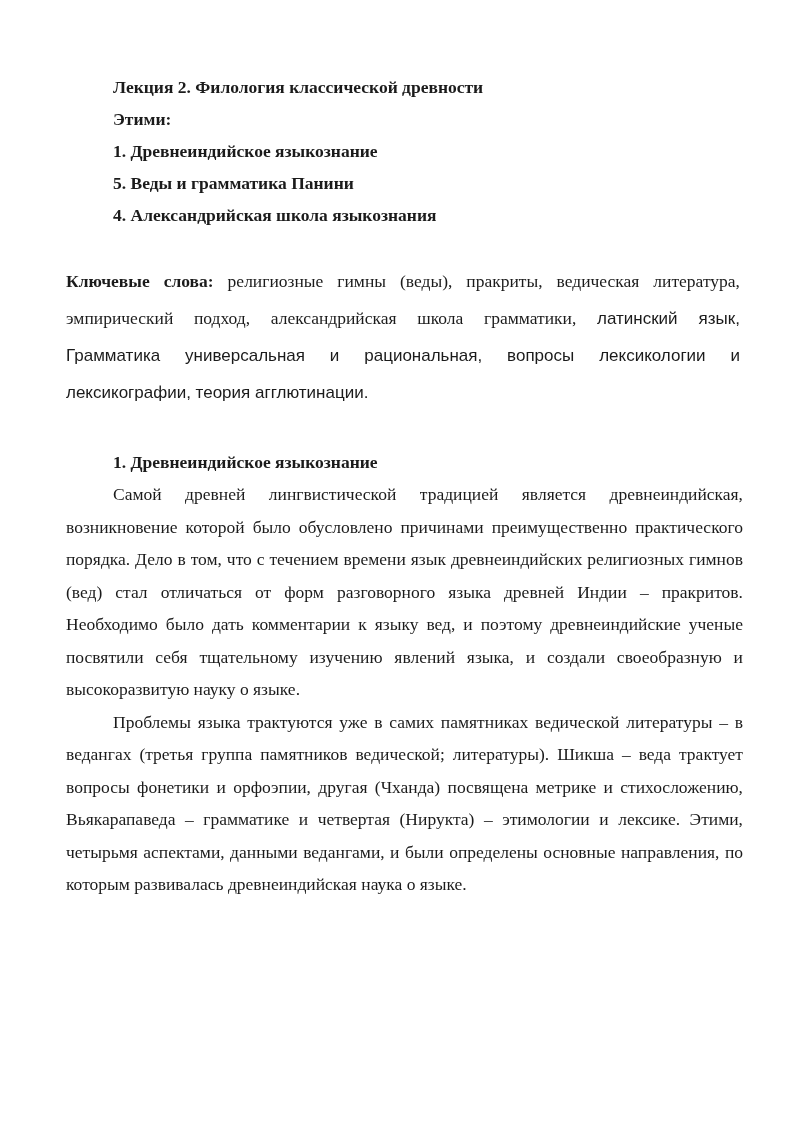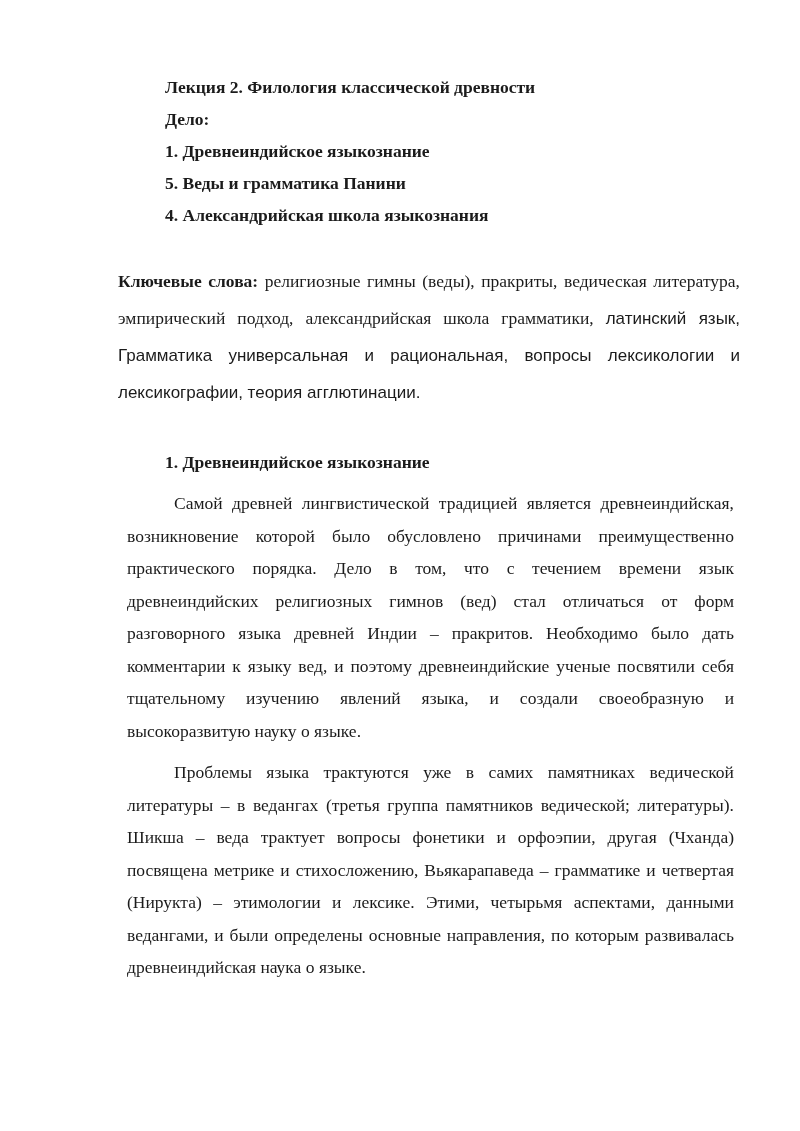--- a/index.html
+++ b/index.html
@@ -11,21 +11,21 @@
     width: 800px;
     height: 1131px;
     font-family: "Liberation Serif", serif;
     color: #1b1b1b;
     overflow: hidden;
   }
   .page {
     box-sizing: border-box;
     width: 800px;
     height: 1131px;
-    padding: 71px 57px 0 118px; 
+    padding: 71px 57px 0 66px; 
     background: #ffffff;
   }
   .head-line {
     margin: 0;
     padding-left: 47px;      
     font-weight: bold;
     font-size: 17.5px;
     line-height: 32px;
     white-space: nowrap;
   }
@@ -44,35 +44,35 @@
   }
   .section-heading {
     margin: 35px 0 0 0;      
     padding-left: 47px;
     font-weight: bold;
     font-size: 17.5px;
     line-height: 32px;
     white-space: nowrap;
   }
   .para {
-    margin: 9px;
+    margin: 0;
     text-indent: 47px;
     font-size: 17.5px;
     line-height: 32.5px;
     text-align: justify;
   }
 </style>
 </head>
 <body>
 
 <div class="page">
 
   <div class="head-block">
     <p class="head-line">Лекция 2. Филология классической древности</p>
-    <p class="head-line">Дело:</p>
+    <p class="head-line">Этими:</p>
     <p class="head-line">1. Древнеиндийское языкознание</p>
     <p class="head-line">5. Веды и грамматика Панини</p>
     <p class="head-line">4. Александрийская школа языкознания</p>
   </div>
 
   <p class="keywords">
     <span class="kw-label">Ключевые слова:</span>
     <span class="kw-serif">религиозные гимны (веды), пракриты, ведическая литература, эмпирический подход, александрийская школа грамматики,</span>
     <span class="kw-sans">латинский язык, Грамматика универсальная и рациональная, вопросы лексикологии и лексикографии, теория агглютинации.</span>
   </p>

